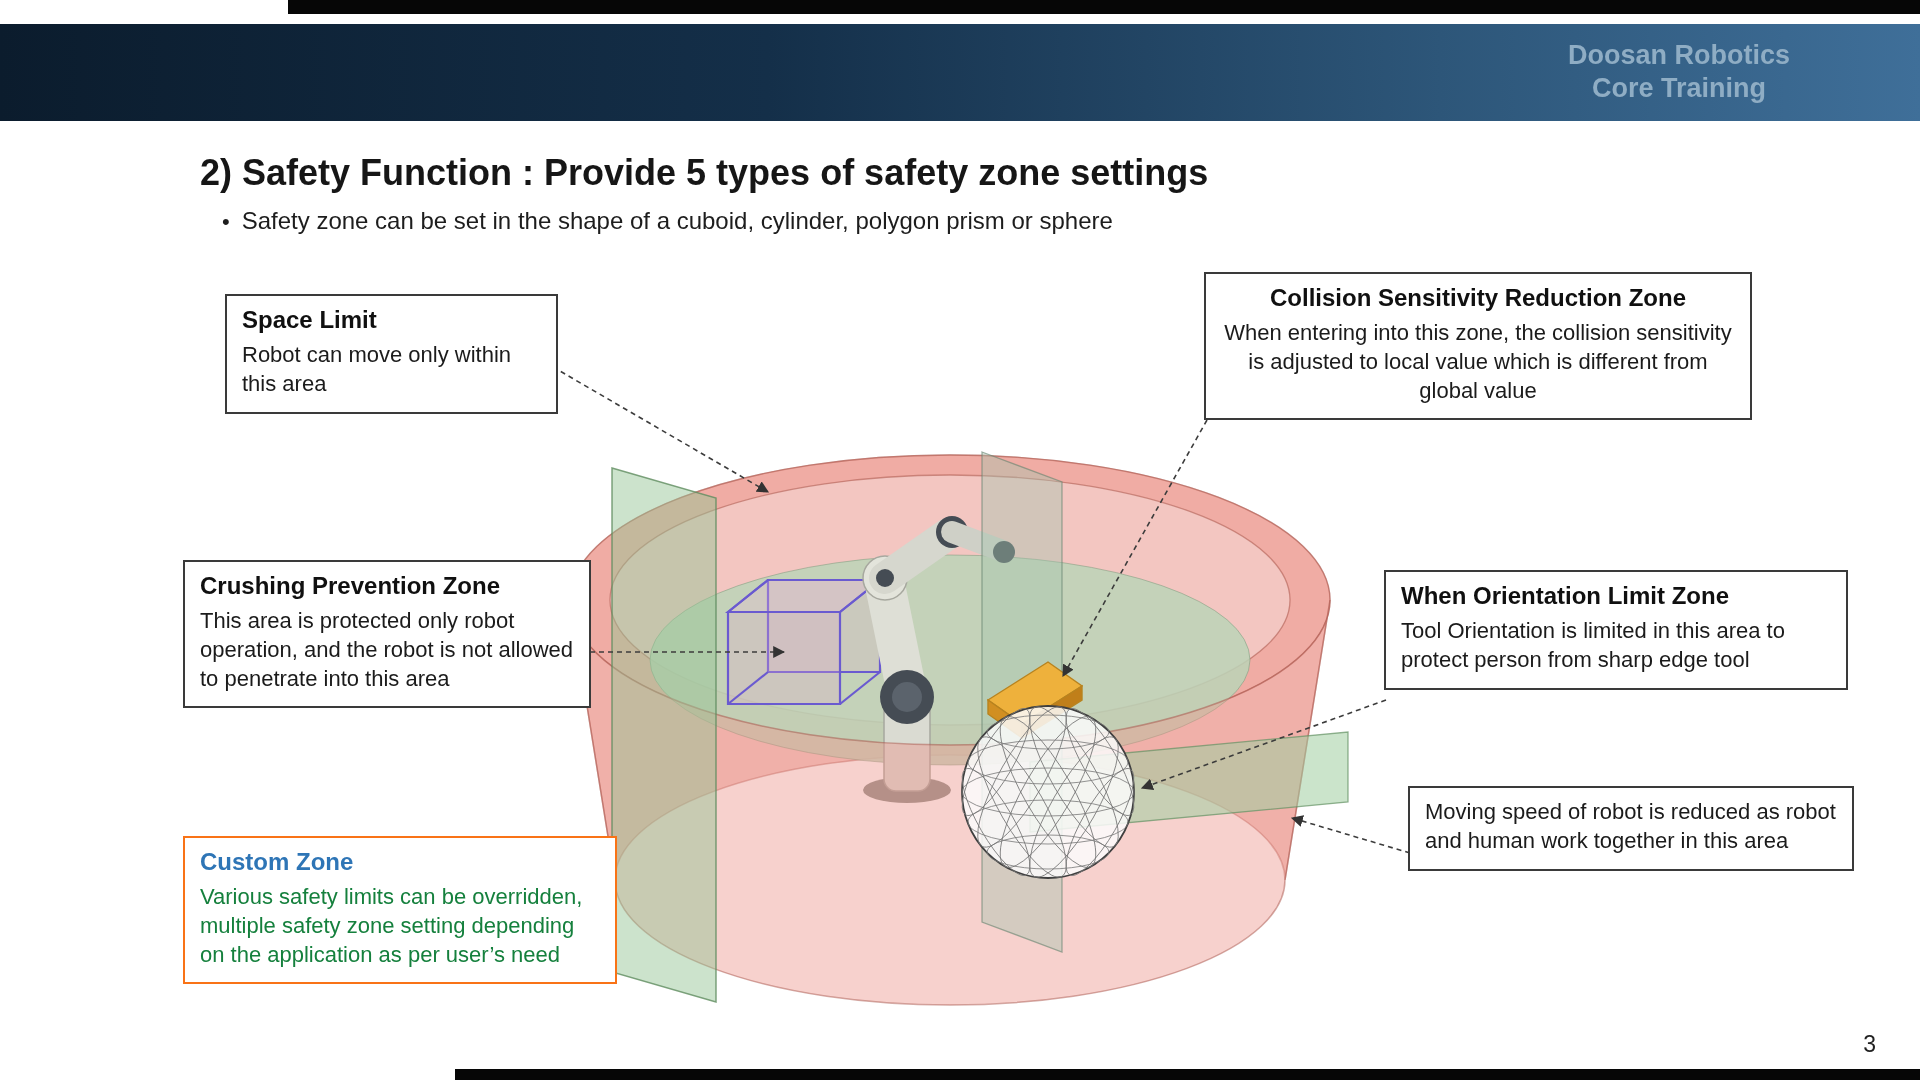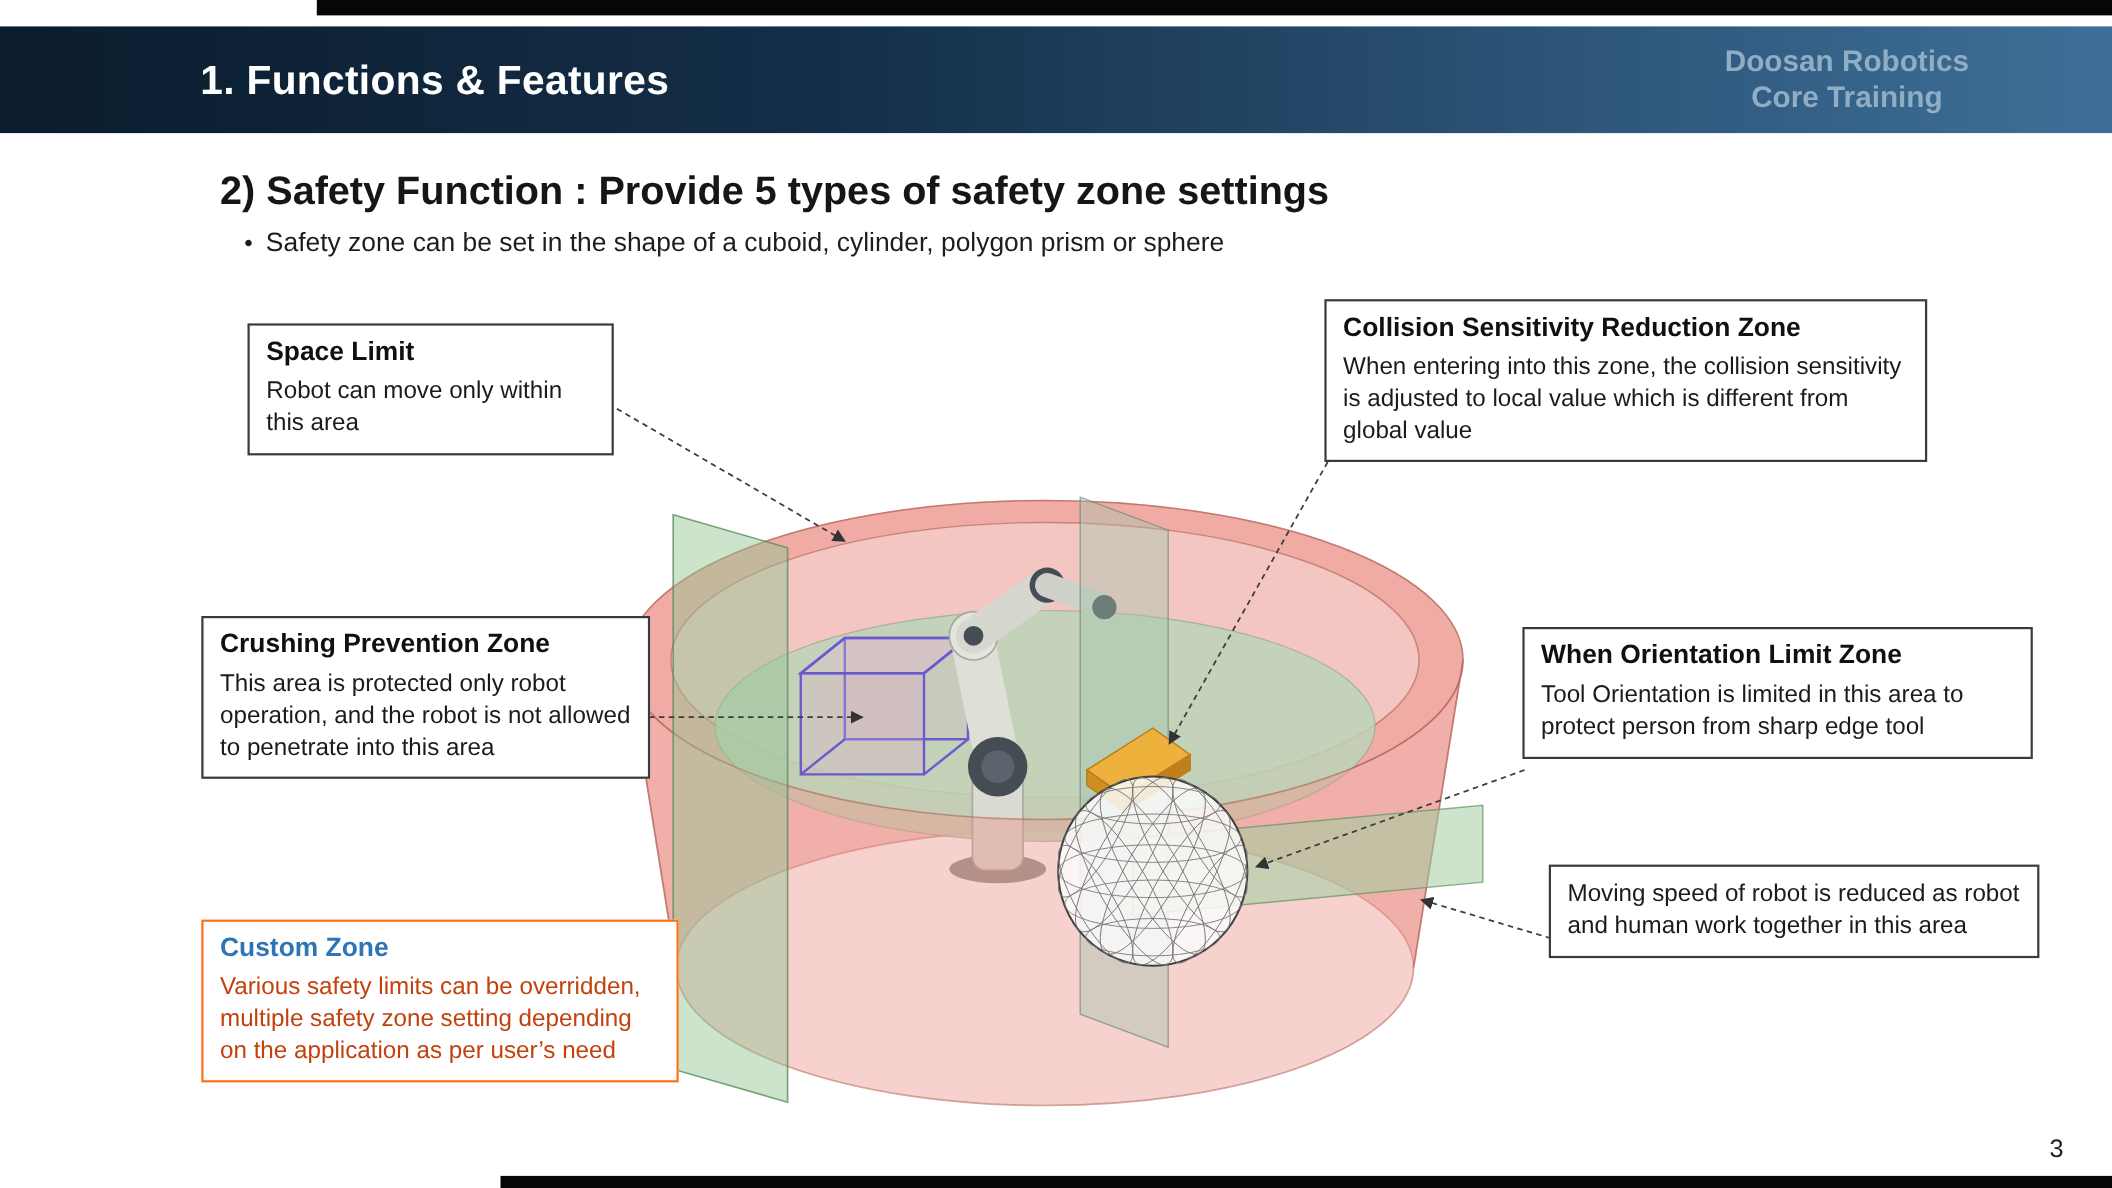--- a/index.html
+++ b/index.html
@@ -39,41 +39,40 @@
   .diagram-svg { position:absolute; left:0; top:0; width:1920px; height:1080px; pointer-events:none; }
 
   .callout {
     position:absolute; background:#ffffff; border:2px solid #3a3a3a;
     padding:10px 15px 13px 15px; box-sizing:border-box; z-index:5;
   }
   .callout h3 { margin:0 0 7px 0; font-size:24px; font-weight:bold; color:#101010; }
   .callout p  { margin:0; font-size:22px; line-height:1.31; color:#1b1b1b; }
 
   .co-space     { left:225px;  top:294px; width:333px; }
-  .co-collision { left:1204px; top:272px; width:548px; }
+  .co-collision { left:1204px; top:272px; width:548px;text-align:center; }
   .co-crushing  { left:183px;  top:560px; width:408px; }
   .co-tool      { left:1384px; top:570px; width:464px; }
   .co-collab    { left:1408px; top:786px; width:446px; }
   .co-custom    { left:183px;  top:836px; width:434px; border:2px solid #f97316; }
   .co-custom h3 { color:#2e75b6; }
-  .co-custom p  { color:#c2410c; }
+  .co-custom p  { color:#15803d; }
 
   .page-number {
     position:absolute; right:44px; bottom:22px;
     font-size:23px; color:#222222;
   }
 </style>
 </head>
 <body>
 
 <div class="strip top-strip"></div>
 <div class="strip bottom-strip"></div>
 
 <div class="header-band">
-  <div class="header-title">1. Functions &amp; Features</div>
   <div class="brand">
     <div>Doosan Robotics</div>
     <div>Core Training</div>
   </div>
 </div>
 
 <div class="heading">2) Safety Function : Provide 5 types of safety zone settings</div>
 
 <div class="bullet-row">
   <span class="marker">•</span>

